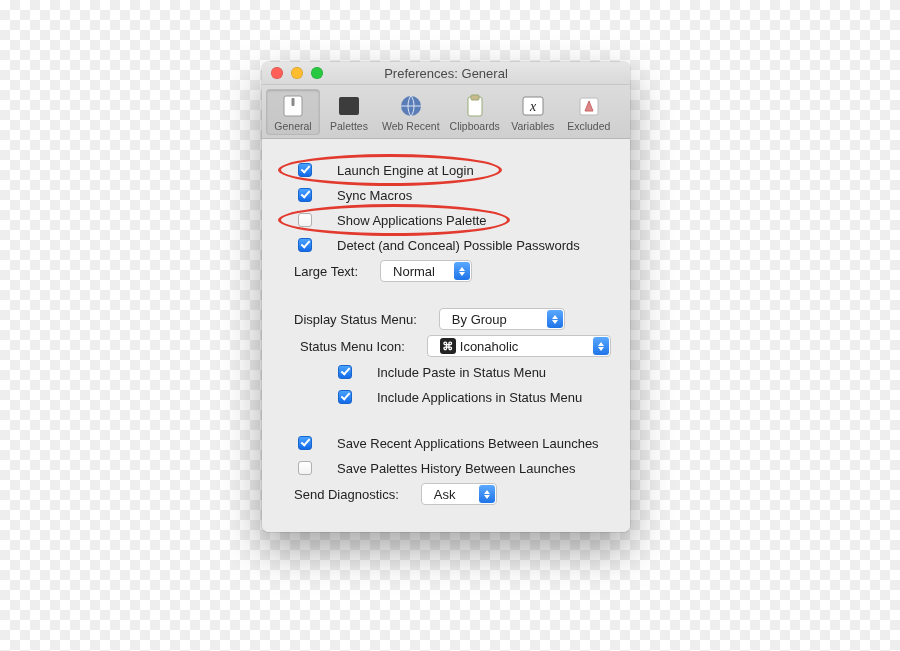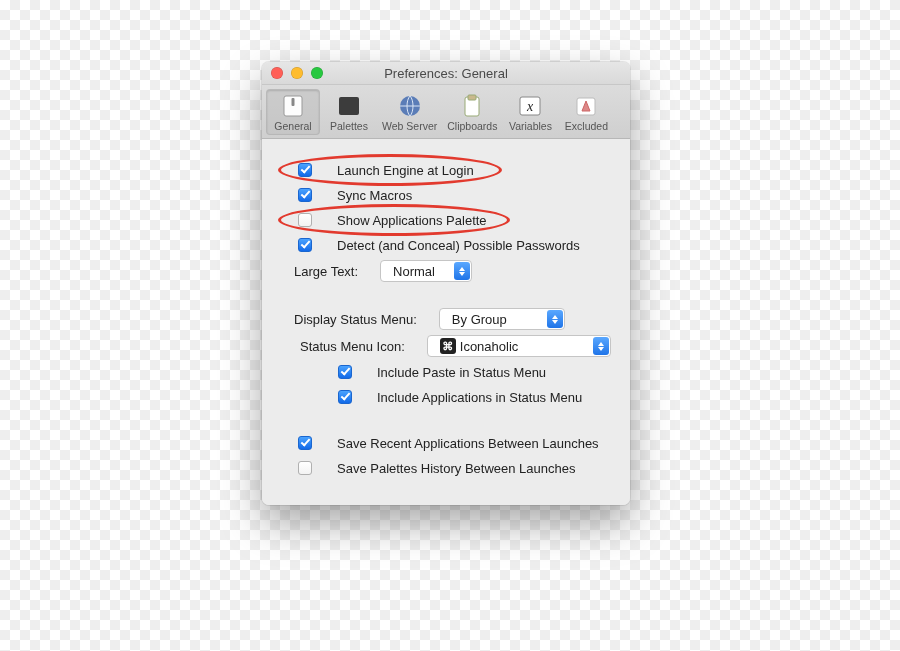--- a/index.html
+++ b/index.html
@@ -211,21 +211,21 @@
       </div>
       <span>Palettes</span>
     </div>
     <div class="titem">
       <div class="ticon">
         <svg width="24" height="24">
             <circle cx="12" cy="12" r="10" fill="#5b7db7"></circle>
             <path d="M2 12h20M12 2c4 4 4 16 0 20M12 2c-4 4-4 16 0 20" stroke="#dbe6f5" stroke-width="1" fill="none"></path>
           </svg>
       </div>
-      <span>Web Server</span>
+      <span>Web Recent</span>
     </div>
     <div class="titem">
       <div class="ticon">
         <svg width="22" height="24">
             <rect x="4" y="3" width="14" height="19" rx="2" fill="#fff" stroke="#9a7"></rect>
             <rect x="7" y="1" width="8" height="5" rx="1" fill="#c9b98d" stroke="#9a7"></rect>
           </svg>
       </div>
       <span>Clipboards</span>
     </div>
@@ -312,15 +312,22 @@
       <input type="checkbox" class="chk" checked="" style="">
       <span>Save Recent Applications Between Launches</span>
     </div>
 
     <div class="row indent-1">
       <input type="checkbox" class="chk" style="">
       <span>Save Palettes History Between Launches</span>
     </div>
 
 
+    <div class="row indent-1">
+      <span>Send Diagnostics:</span>
+      <div class="sel" style="width:42px">
+        <span>Ask</span>
+        <span class="arrows"></span>
+      </div>
+    </div>
 
   </div>
 </div>
 
 </body></html>

